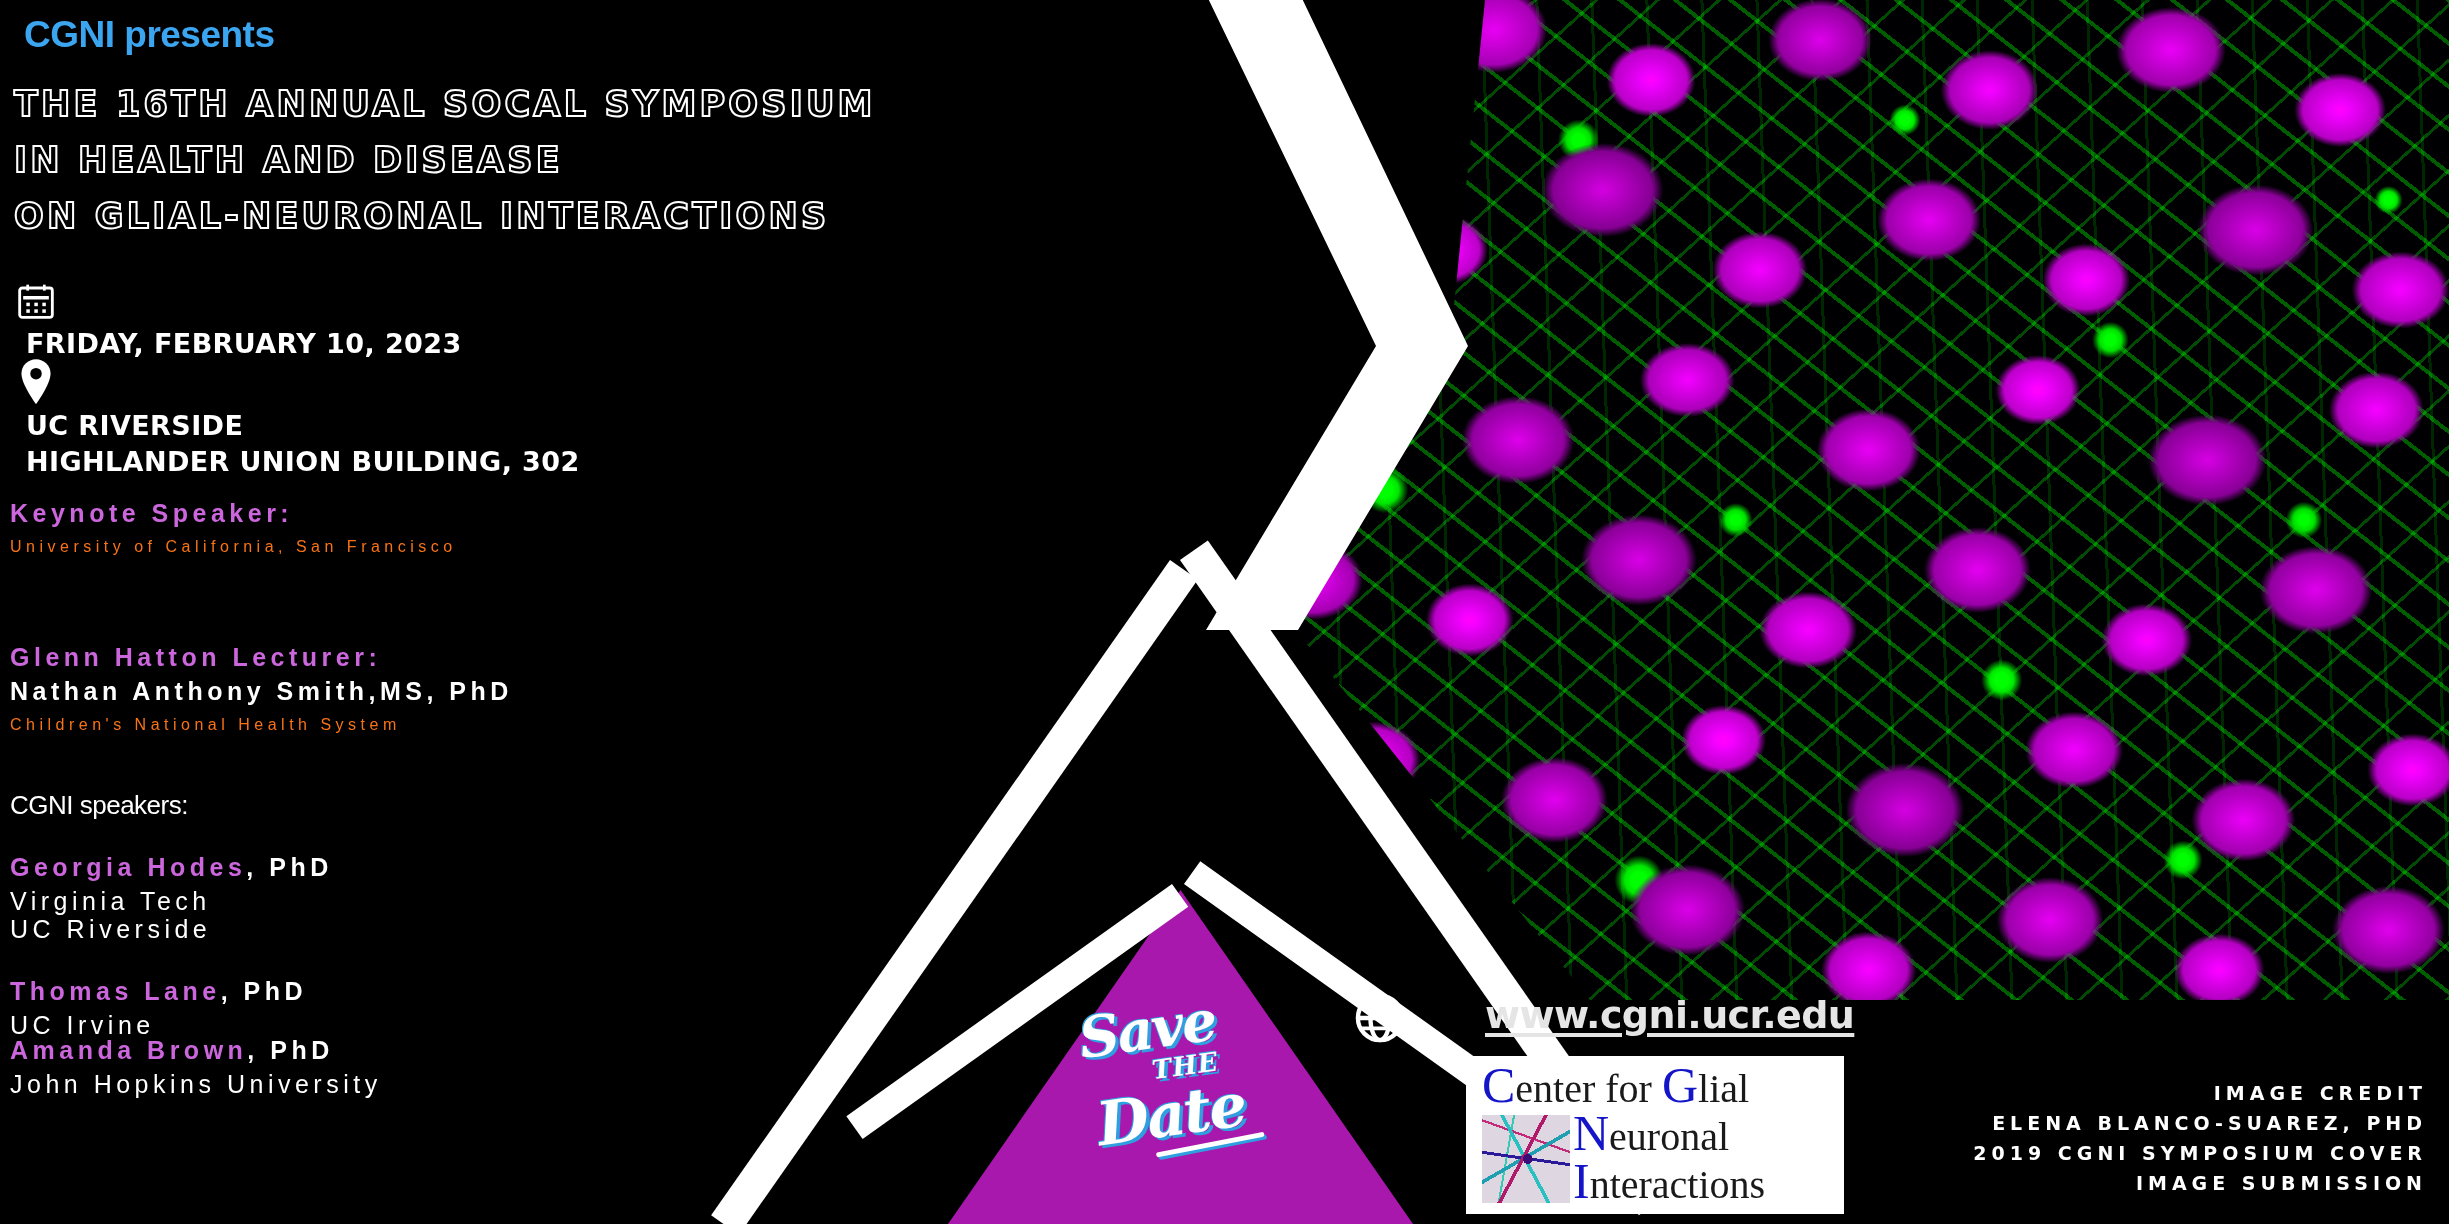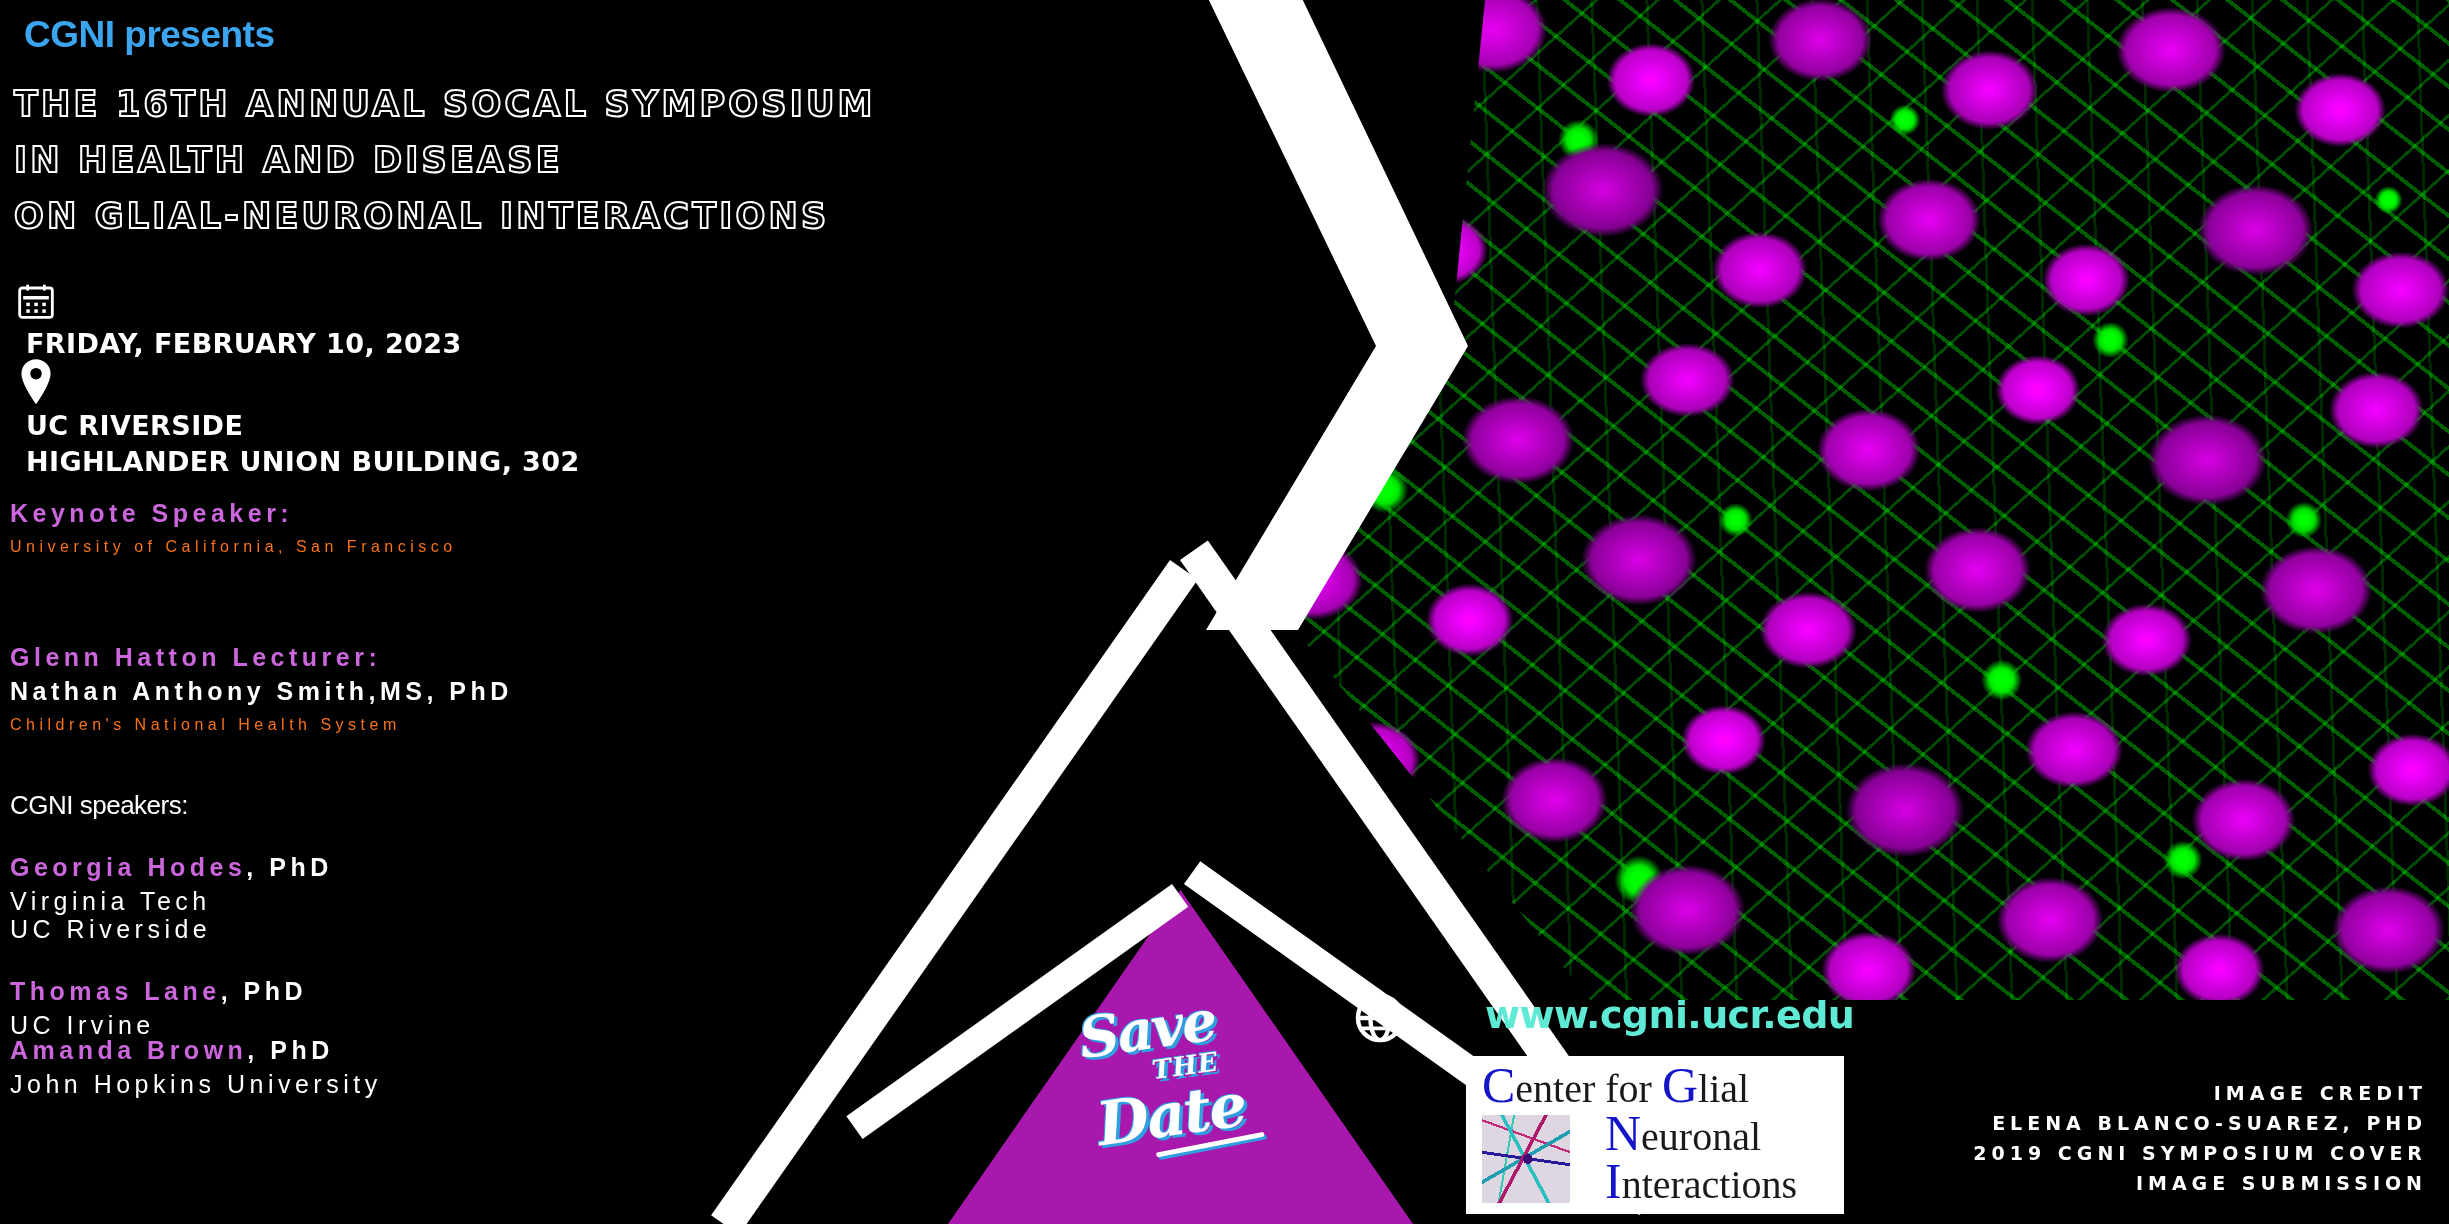--- a/index.html
+++ b/index.html
@@ -275,24 +275,25 @@
 
   
   .globe {
     position: absolute;
     left: 1354px; top: 992px;
     width: 52px; height: 52px;
   }
   .website {
     position: absolute;
     left: 1485px; top: 993px;
-    color: #5eead4;
+    color: #e5e5e5;
     font-size: 38px;
     font-weight: bold;
     letter-spacing: -0.6px;
+    text-decoration: underline;
     text-underline-offset: 5px;
     text-decoration-thickness: 4px;
     white-space: nowrap;
     font-family: "DejaVu Sans", sans-serif;
     text-align: right;
   }
   .cgni-logo {
     position: absolute;
     left: 1466px; top: 1056px;
     width: 378px; height: 158px;
@@ -319,21 +320,21 @@
     background-image:
       radial-gradient(circle 8px at 52% 50%, #3a0d78 0%, #3a0d78 60%, rgba(0,0,0,0) 62%),
       linear-gradient(118deg, rgba(0,0,0,0) 46%, #b01a6a 46%, #b01a6a 49%, rgba(0,0,0,0) 49%),
       linear-gradient(62deg,  rgba(0,0,0,0) 48%, #28c0c0 48%, #28c0c0 51%, rgba(0,0,0,0) 51%),
       linear-gradient(8deg,   rgba(0,0,0,0) 49%, #2a1a9a 49%, #2a1a9a 52%, rgba(0,0,0,0) 52%),
       linear-gradient(150deg, rgba(0,0,0,0) 47%, #1f9fb0 47%, #1f9fb0 50%, rgba(0,0,0,0) 50%),
       linear-gradient(100deg, rgba(0,0,0,0) 30%, #36c9b4 30%, #36c9b4 32%, rgba(0,0,0,0) 32%),
       linear-gradient(20deg,  rgba(0,0,0,0) 68%, #c22a7a 68%, #c22a7a 70%, rgba(0,0,0,0) 70%),
       linear-gradient(#ded7e2, #ded7e2);
   }
-  .logo-words { padding-left: 3px; margin-left: 32px; }
+  .logo-words { padding-left: 3px; }
   .logo-word {
     color: #1a1a1a;
     font-size: 40px;
     line-height: 44px;
     white-space: nowrap;
   }
   .logo-word .cap { color: #1414c8; font-size: 50px; }
 
   .credit {
     position: absolute;

